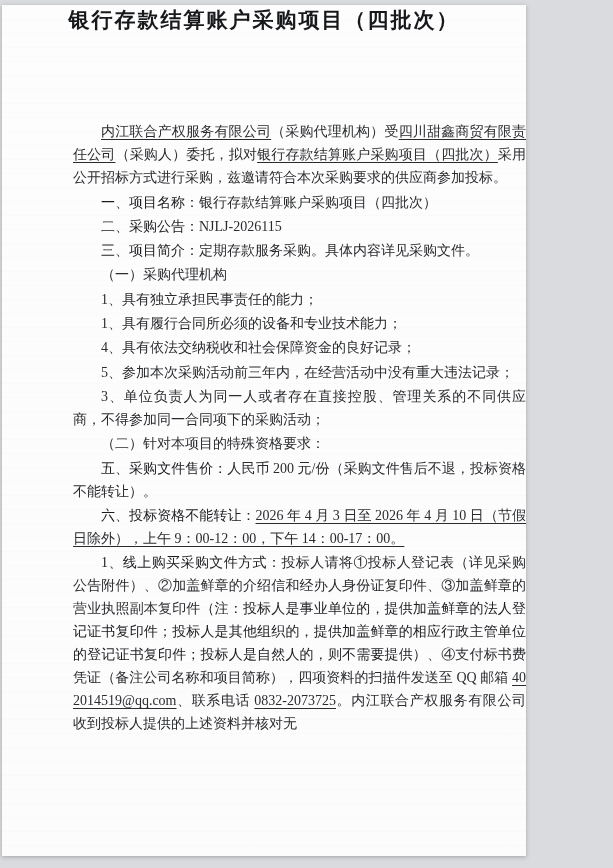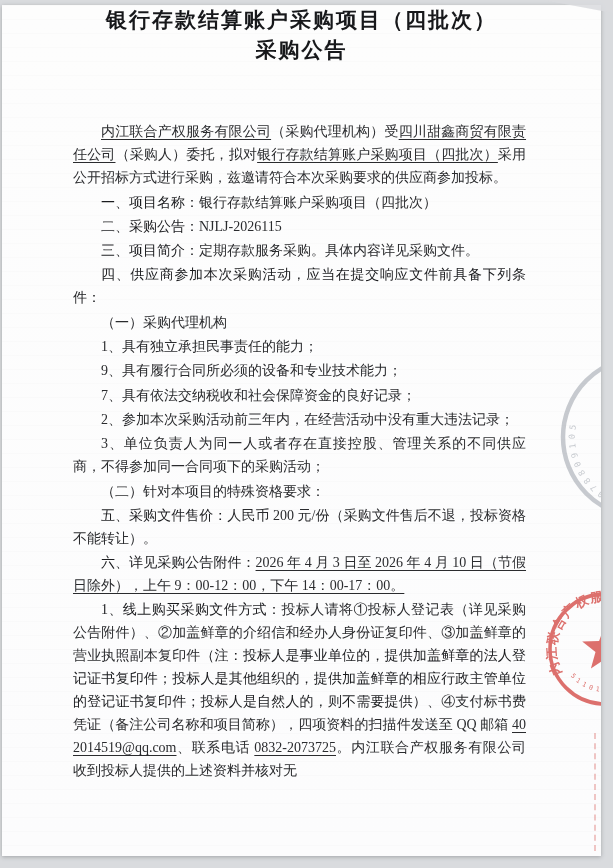--- a/index.html
+++ b/index.html
@@ -2,21 +2,21 @@
 <html><head>
 <meta charset="utf-8">
 <style>
   html,body{margin:0;padding:0;}
   body{
     width:613px;height:868px;position:relative;overflow:hidden;
     background:#d9dbde;
     font-family:"Liberation Serif","DejaVu Serif",serif;
   }
   .page{
-    position:absolute;left:2px;top:5px;width:599px;height:851px;
+    position:absolute;left:2px;top:5px;width:524px;height:851px;
     background:
       repeating-linear-gradient(180deg, rgba(120,125,135,0.025) 0px, rgba(120,125,135,0.025) 1px, transparent 1px, transparent 14px),
       linear-gradient(180deg,#fdfdfd 0%,#fcfcfd 100%);
     box-shadow:0 1px 4px rgba(60,62,70,.35);
     overflow:hidden;
   }
   .scan-corner{
     position:absolute;right:0;top:0;width:0;height:0;
     border-top:13px solid #d9dbde;border-left:70px solid transparent;
     opacity:.85;
@@ -42,37 +42,36 @@
     position:absolute;left:592px;top:728px;height:118px;width:0;
     border-left:2px dashed rgba(214,86,82,.33);
   }
 </style>
 </head>
 <body>
 
 <div class="page">
 
   <h1 class="title"><span>银行存款结算账户采购项目（四批次）</span><br>
-    <span>采购公告</span></h1>
+    </h1>
 
   <div class="content" id="doc-paragraphs">
       <p class="para"><span class="seg-u">内江联合产权服务有限公司</span><span class="">（采购代理机构）受</span><span class="seg-u">四川甜鑫商贸有限责任公司</span><span class="">（采购人）委托，拟对</span><span class="seg-u">银行存款结算账户采购项目（四批次）</span><span class="">采用公开招标方式进行采购，兹邀请符合本次采购要求的供应商参加投标。</span></p>
       <p class="para"><span class="seg-b ">一、项目名称：</span><span class="">银行存款结算账户采购项目（四批次）</span></p>
       <p class="para"><span class="seg-b ">二、采购公告：</span><span class="">NJLJ-2026115</span></p>
       <p class="para"><span class="seg-b ">三、项目简介：</span><span class="">定期存款服务采购。具体内容详见采购文件。</span></p>
-      <p class="para"><span class="seg-b ">四、供应商参加本次采购活动，应当在提交响应文件前具备下列条件：</span></p>
       <p class="para"><span class="">（一）采购代理机构</span></p>
       <p class="para"><span class="">1、具有独立承担民事责任的能力；</span></p>
-      <p class="para"><span class="">9、具有履行合同所必须的设备和专业技术能力；</span></p>
-      <p class="para"><span class="">7、具有依法交纳税收和社会保障资金的良好记录；</span></p>
-      <p class="para"><span class="">2、参加本次采购活动前三年内，在经营活动中没有重大违法记录；</span></p>
+      <p class="para"><span class="">1、具有履行合同所必须的设备和专业技术能力；</span></p>
+      <p class="para"><span class="">4、具有依法交纳税收和社会保障资金的良好记录；</span></p>
+      <p class="para"><span class="">5、参加本次采购活动前三年内，在经营活动中没有重大违法记录；</span></p>
       <p class="para"><span class="">3、单位负责人为同一人或者存在直接控股、管理关系的不同供应商，不得参加同一合同项下的采购活动；</span></p>
       <p class="para"><span class="">（二）针对本项目的特殊资格要求：</span></p>
       <p class="para"><span class="seg-b ">五、采购文件售价：</span><span class="">人民币 200 元/份（采购文件售后不退，投标资格不能转让）。</span></p>
-      <p class="para"><span class="seg-b ">六、详见采购公告附件：</span><span class="seg-u">2026 年 4 月 3 日至 2026 年 4 月 10 日（节假日除外），上午 9：00-12：00，下午 14：00-17：00。</span></p>
+      <p class="para"><span class="seg-b ">六、投标资格不能转让：</span><span class="seg-u">2026 年 4 月 3 日至 2026 年 4 月 10 日（节假日除外），上午 9：00-12：00，下午 14：00-17：00。</span></p>
       <p class="para"><span class="seg-b ">1、线上购买采购文件方式：</span><span class="">投标人请将①投标人登记表（详见采购公告附件）、②加盖鲜章的介绍信和经办人身份证复印件、③加盖鲜章的营业执照副本复印件</span><span class="seg-b ">（注：投标人是事业单位的，提供加盖鲜章的法人登记证书复印件；投标人是其他组织的，提供加盖鲜章的相应行政主管单位的登记证书复印件；投标人是自然人的，则不需要提供）</span><span class="">、④支付标书费凭证（备注公司名称和项目简称），四项资料的扫描件发送至 QQ 邮箱 </span><span class="seg-u">402014519@qq.com</span><span class="">、联系电话 </span><span class="seg-u">0832-2073725</span><span class="">。内江联合产权服务有限公司收到投标人提供的上述资料并核对无</span></p>
     </div>
 
   <svg class="seal seal-gray" viewBox="0 0 220 220">
     <circle cx="110" cy="110" r="80" fill="none" stroke="#9ba1aa" stroke-width="4.5"></circle>
     <path id="graySerialPath" d="M 110,178 A 68,68 0 0 1 110,42" fill="none"></path>
     <text font-size="8.5" fill="#9ba1aa" letter-spacing="4" font-family="'DejaVu Sans Mono',monospace">
       <textPath href="#graySerialPath" startOffset="4">5101078809105</textPath>
     </text>
     <g stroke="#a6abb4" stroke-width="3" opacity=".75">

